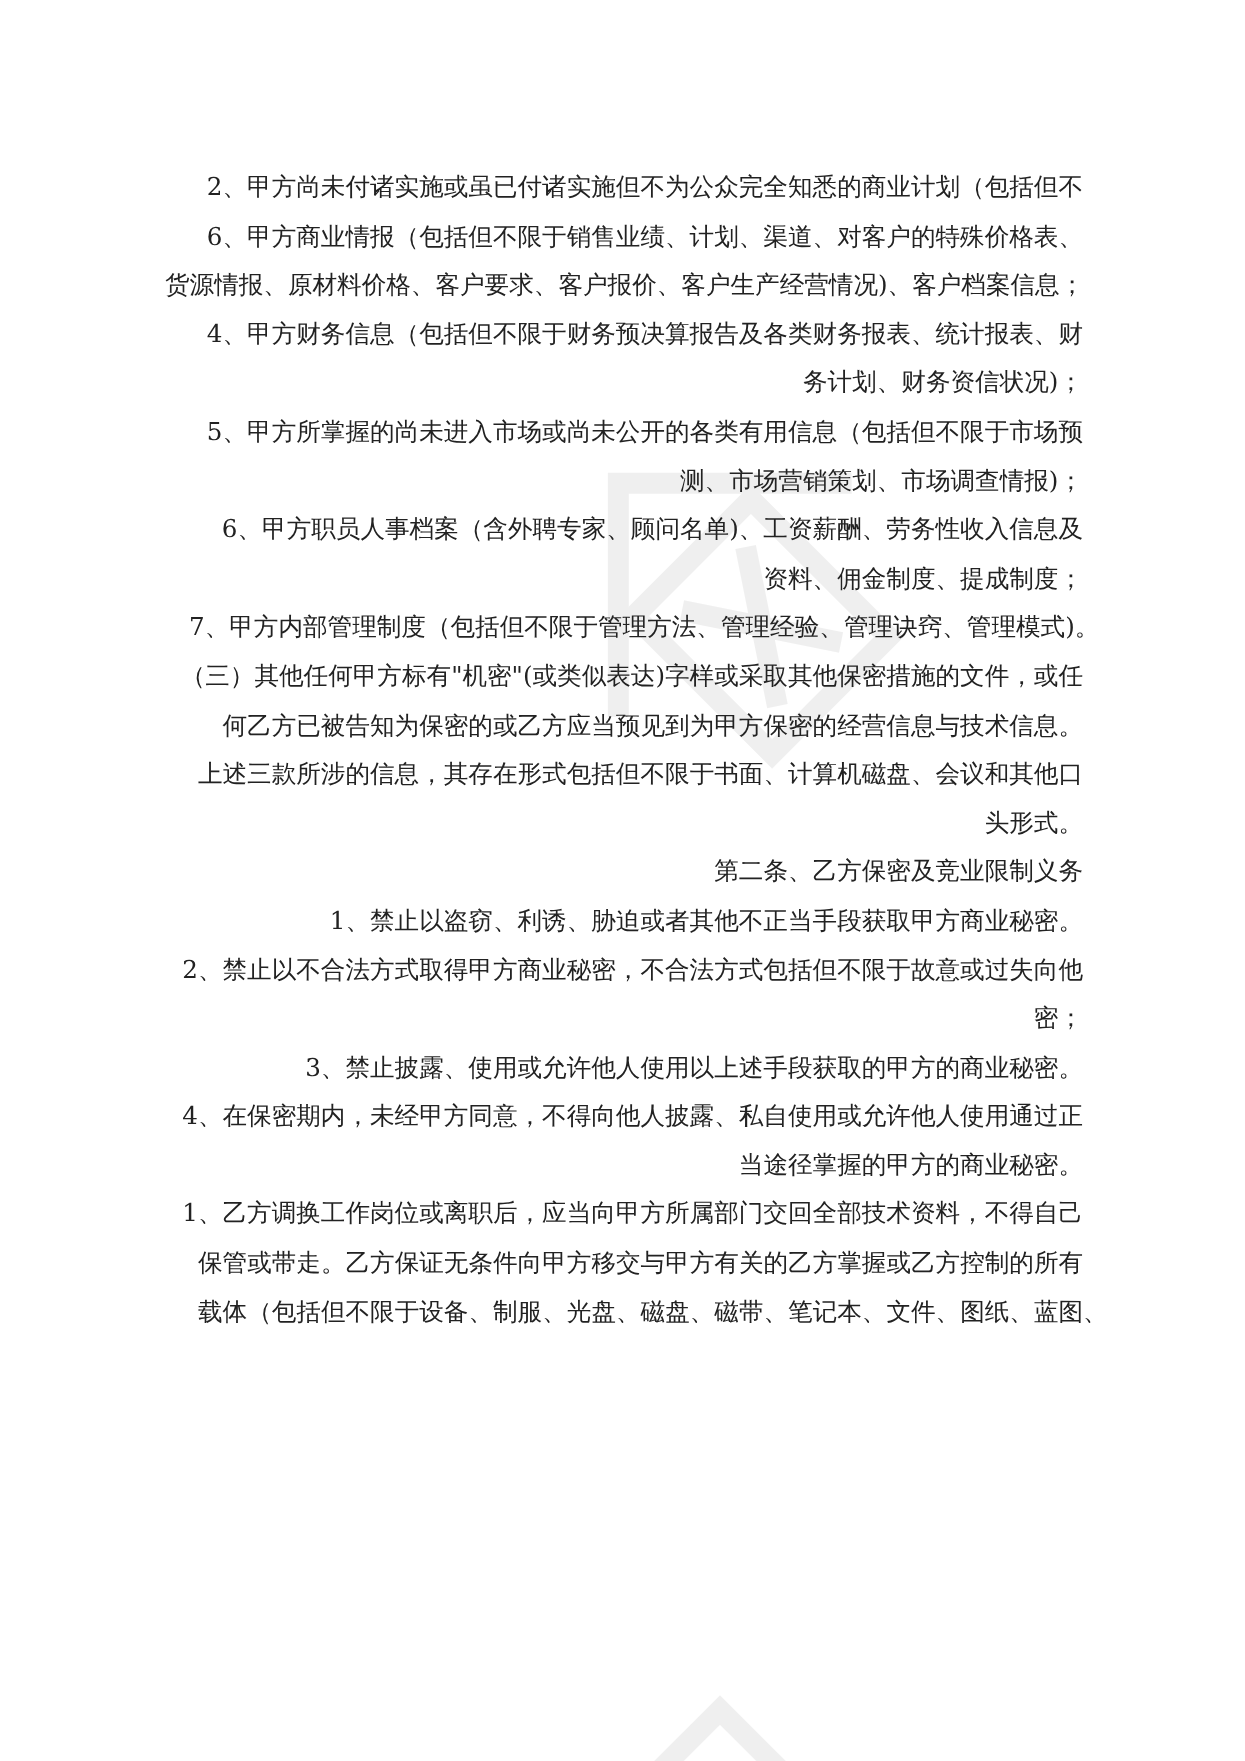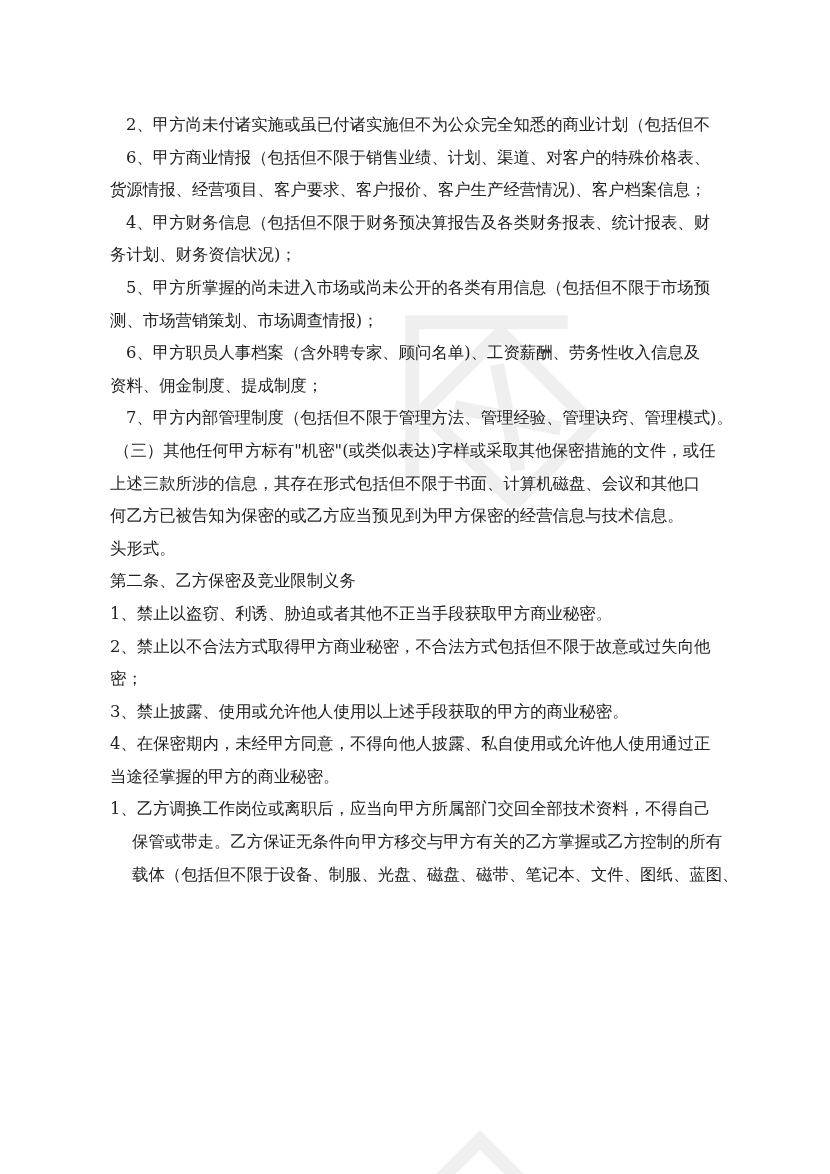--- a/index.html
+++ b/index.html
@@ -1,19 +1,20 @@
 <!DOCTYPE html>
 <html><head>
 <meta charset="utf-8">
 <style>
   html, body { margin: 0; padding: 0; background: #ffffff; }
   body { width: 830px; height: 1174px; position: relative; overflow: hidden; }
   .page {
     position: absolute; left: 0; top: 0; width: 830px; height: 1174px;
     background: #ffffff;
+    text-align: right;
   }
   .watermark {
     position: absolute; left: 340px; top: 250px; width: 300px; height: 300px;
     opacity: 0.06; pointer-events: none;
   }
   .watermark2 {
     position: absolute; left: 380px; top: 1110px; width: 200px; height: 200px;
     opacity: 0.06; pointer-events: none;
   }
   .content {
@@ -39,31 +40,31 @@
     </g>
   </svg>
   <svg class="watermark2" viewBox="0 0 200 200">
     <path d="M20 110 L100 30 L180 110" fill="none" stroke="#000" stroke-width="14"></path>
     <path d="M70 80 L130 150 M130 80 L70 150" fill="none" stroke="#000" stroke-width="12"></path>
   </svg>
 
   <div class="content">
     <div class="line ind1">2、甲方尚未付诸实施或虽已付诸实施但不为公众完全知悉的商业计划（包括但不</div>
     <div class="line ind1">6、甲方商业情报（包括但不限于销售业绩、计划、渠道、对客户的特殊价格表、</div>
-    <div class="line">货源情报、经营项目、客户要求、客户报价、客户生产经营情况)、客户档案信息；</div>
+    <div class="line">货源情报、原材料价格、客户要求、客户报价、客户生产经营情况)、客户档案信息；</div>
     <div class="line ind1">4、甲方财务信息（包括但不限于财务预决算报告及各类财务报表、统计报表、财</div>
     <div class="line">务计划、财务资信状况)；</div>
     <div class="line ind1">5、甲方所掌握的尚未进入市场或尚未公开的各类有用信息（包括但不限于市场预</div>
     <div class="line">测、市场营销策划、市场调查情报)；</div>
     <div class="line ind1">6、甲方职员人事档案（含外聘专家、顾问名单)、工资薪酬、劳务性收入信息及</div>
     <div class="line">资料、佣金制度、提成制度；</div>
     <div class="line ind1">7、甲方内部管理制度（包括但不限于管理方法、管理经验、管理诀窍、管理模式)。</div>
     <div class="line ind-half">（三）其他任何甲方标有"机密"(或类似表达)字样或采取其他保密措施的文件，或任</div>
+    <div class="line">何乙方已被告知为保密的或乙方应当预见到为甲方保密的经营信息与技术信息。</div>
     <div class="line">上述三款所涉的信息，其存在形式包括但不限于书面、计算机磁盘、会议和其他口</div>
-    <div class="line">何乙方已被告知为保密的或乙方应当预见到为甲方保密的经营信息与技术信息。</div>
     <div class="line">头形式。</div>
     <div class="line">第二条、乙方保密及竞业限制义务</div>
     <div class="line">1、禁止以盗窃、利诱、胁迫或者其他不正当手段获取甲方商业秘密。</div>
     <div class="line">2、禁止以不合法方式取得甲方商业秘密，不合法方式包括但不限于故意或过失向他</div>
     <div class="line">密；</div>
     <div class="line">3、禁止披露、使用或允许他人使用以上述手段获取的甲方的商业秘密。</div>
     <div class="line">4、在保密期内，未经甲方同意，不得向他人披露、私自使用或允许他人使用通过正</div>
     <div class="line">当途径掌握的甲方的商业秘密。</div>
     <div class="line">1、乙方调换工作岗位或离职后，应当向甲方所属部门交回全部技术资料，不得自己</div>
     <div class="line ind2">保管或带走。乙方保证无条件向甲方移交与甲方有关的乙方掌握或乙方控制的所有</div>

